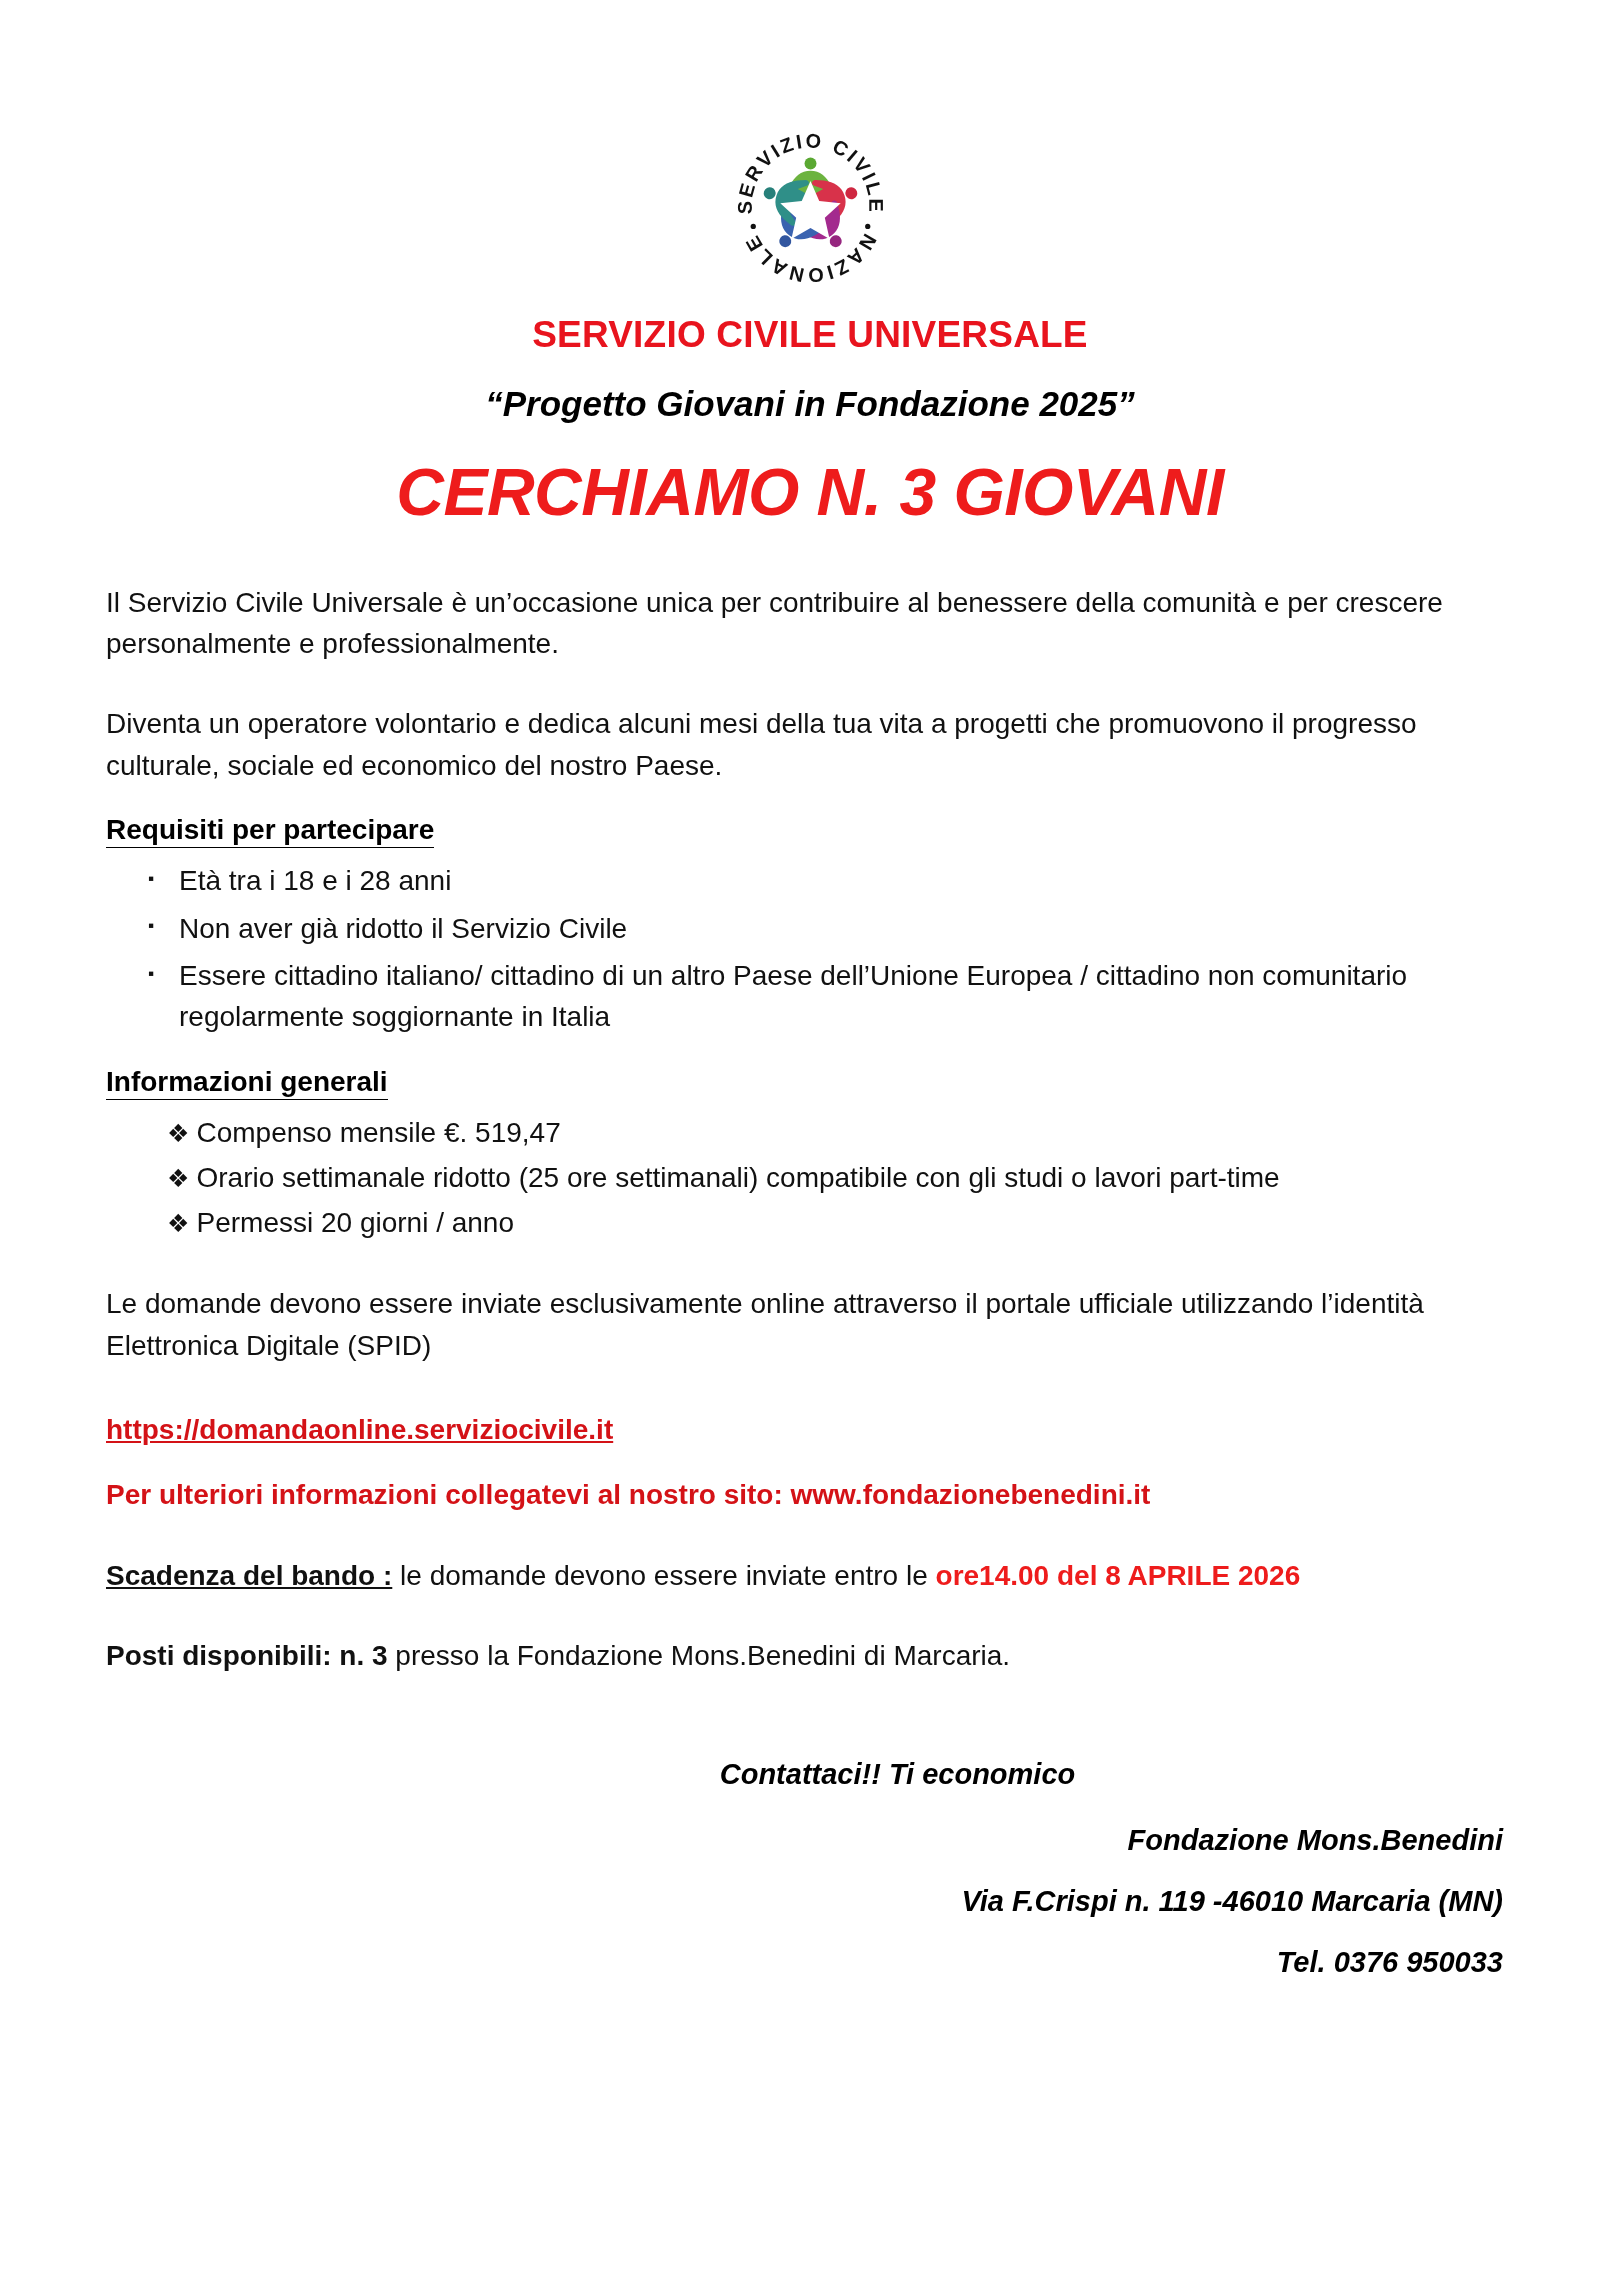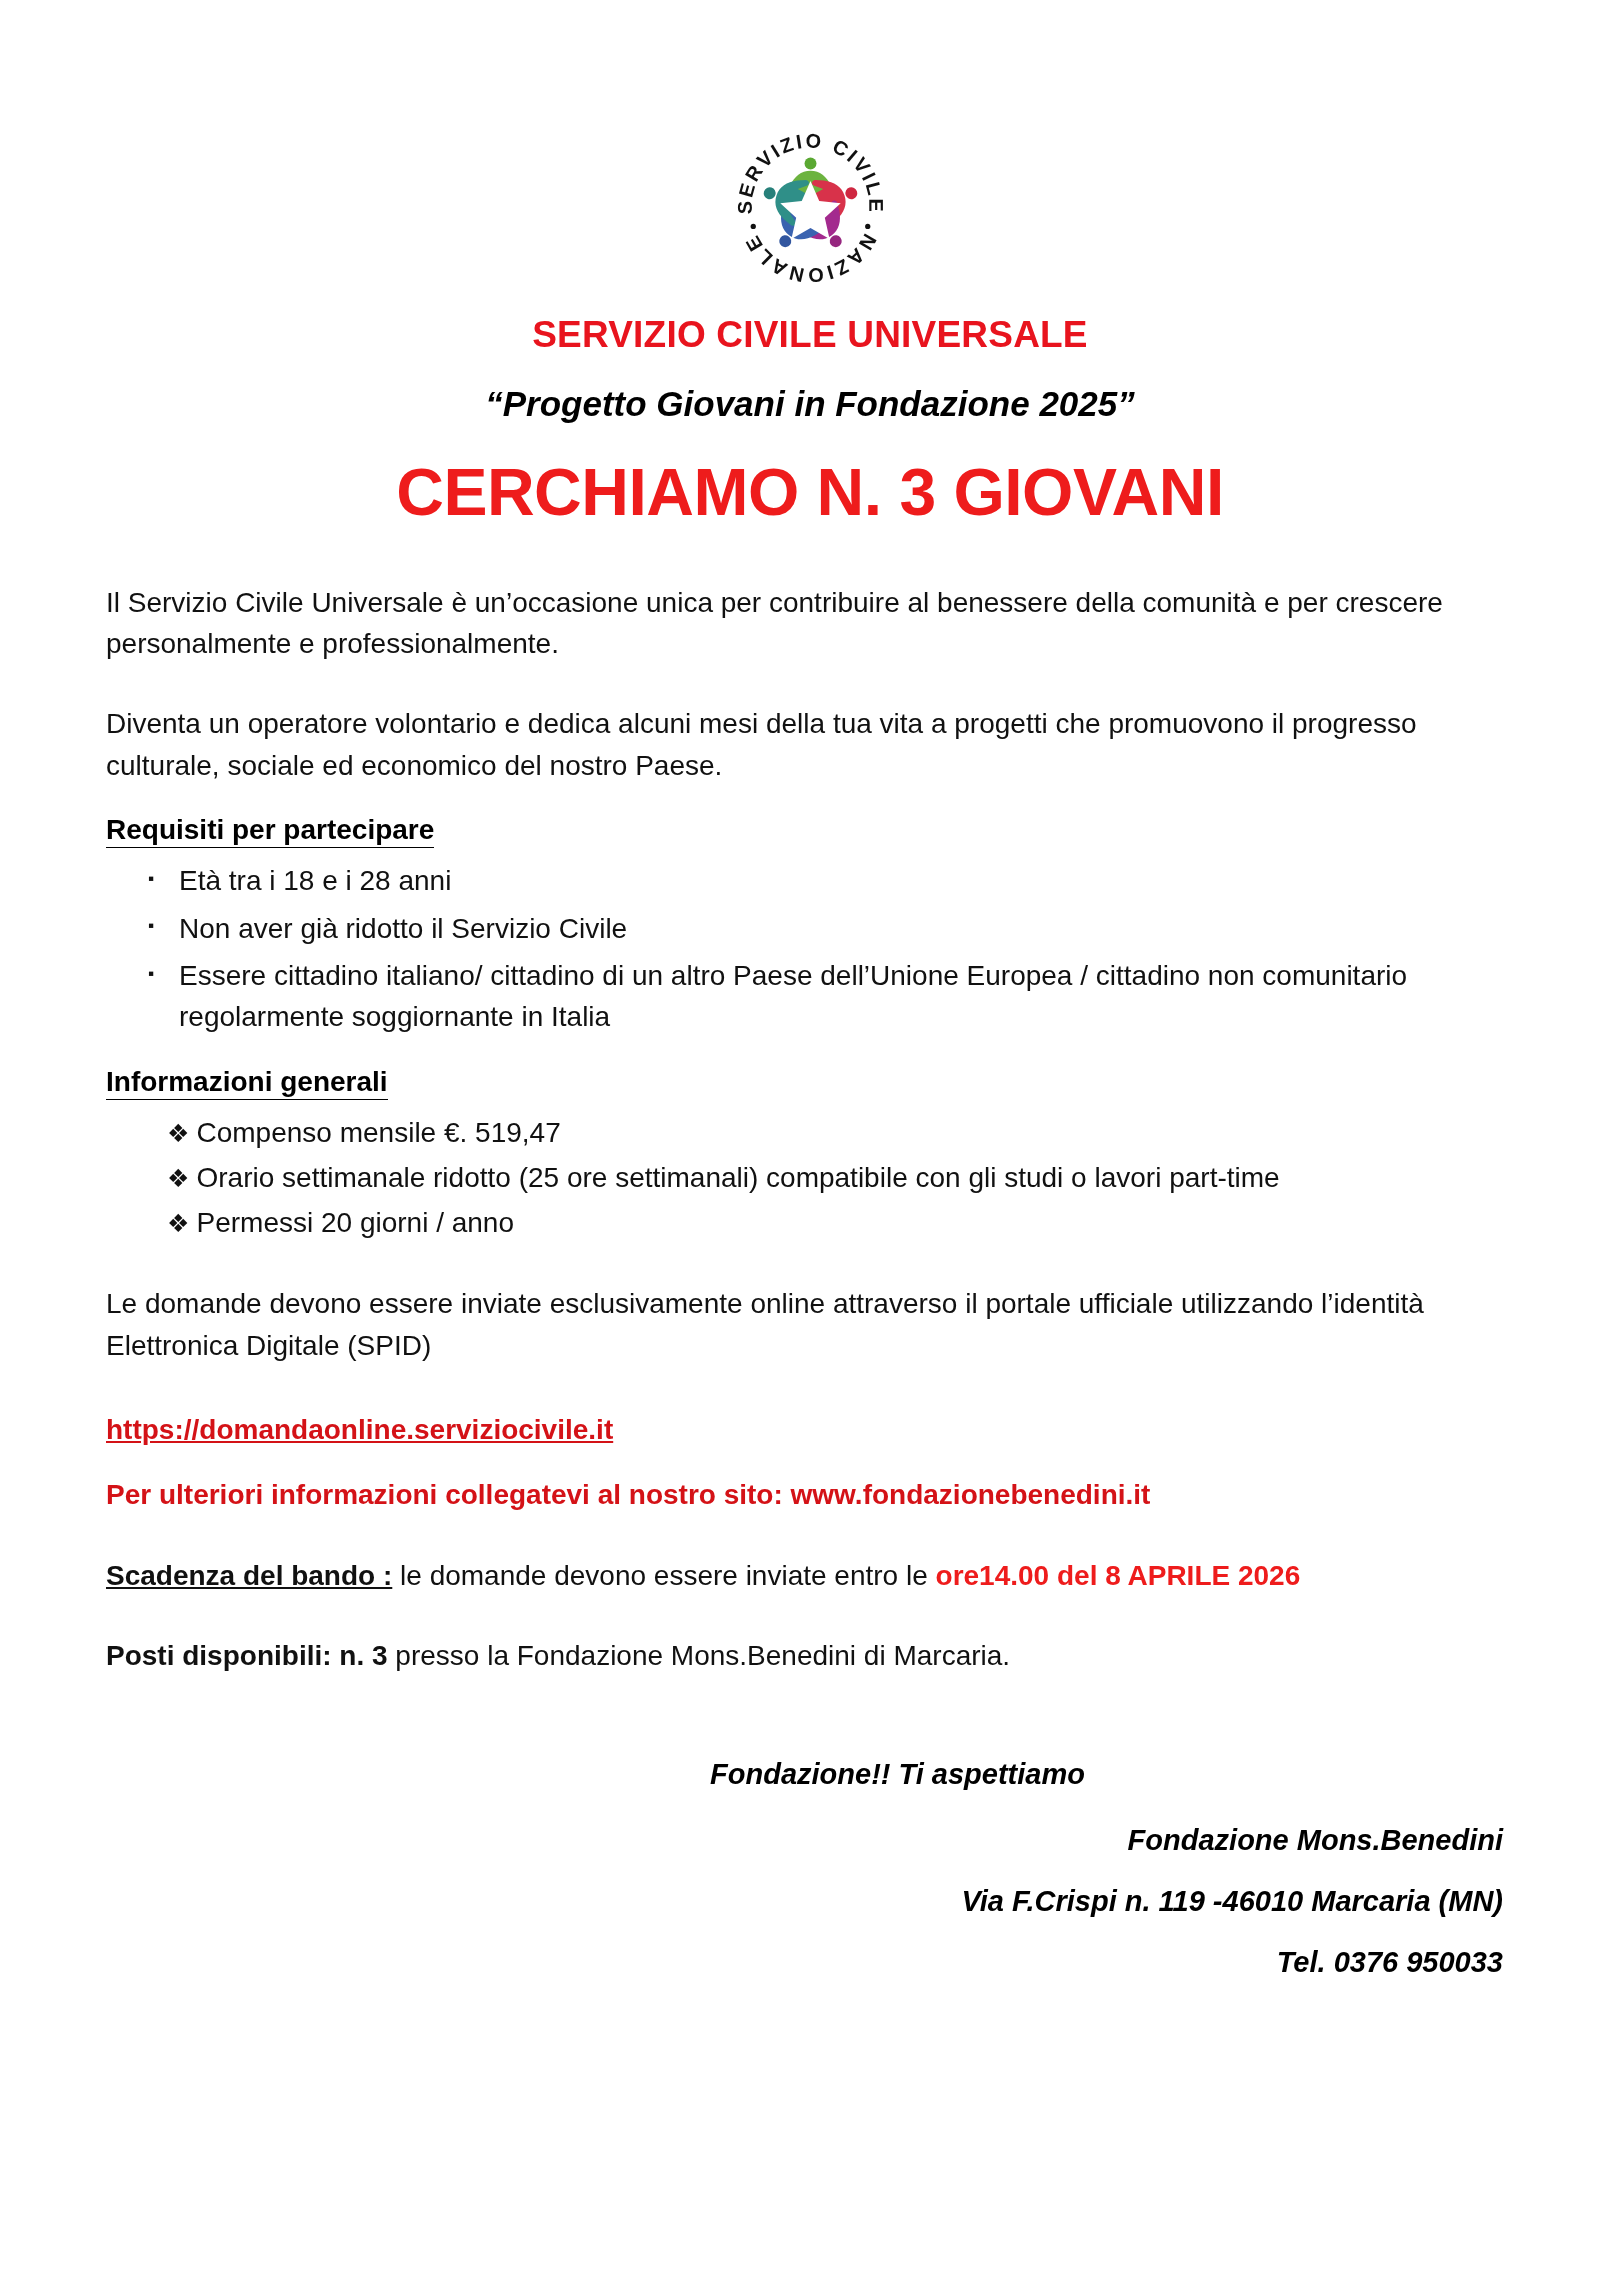--- a/index.html
+++ b/index.html
@@ -52,20 +52,21 @@
     color: #000000;
     font-weight: bold;
     font-style: italic;
     font-size: 35px;
     margin-top: 28px;
   }
   .headline {
     text-align: center;
     color: #ee1c1c;
     font-weight: bold;
+    font-style: italic;
     font-size: 66px;
     letter-spacing: -0.5px;
     margin-top: 29.5px;
     white-space: nowrap;
   }
 
   
   .para {
     font-size: 28px;
     line-height: 1.48;
@@ -278,19 +279,19 @@
   <a class="link-red" href="#">https://domandaonline.serviziocivile.it</a>
   <p class="red-bold">Per ulteriori informazioni collegatevi al  nostro sito: www.fondazionebenedini.it</p>
 
   
   <p class="para"><span class="u-bold">Scadenza del bando :</span><span> le domande devono essere inviate entro le </span><span class="red">ore14.00 del 8 APRILE 2026</span></p>
 
   
   <p class="para"><span class="b">Posti disponibili:  n. 3</span><span>  presso la Fondazione Mons.Benedini  di Marcaria.</span></p>
 
   
-  <div class="contact">Fondazione!! Ti aspettiamo</div>
+  <div class="contact">Contattaci!! Ti economico</div>
   <div class="sign">Fondazione Mons.Benedini</div>
   <div class="sign tight">Via F.Crispi n. 119 -46010  Marcaria  (MN)</div>
   <div class="sign tight">Tel. 0376 950033</div>
 
 </div>
 
 
 </body></html>

